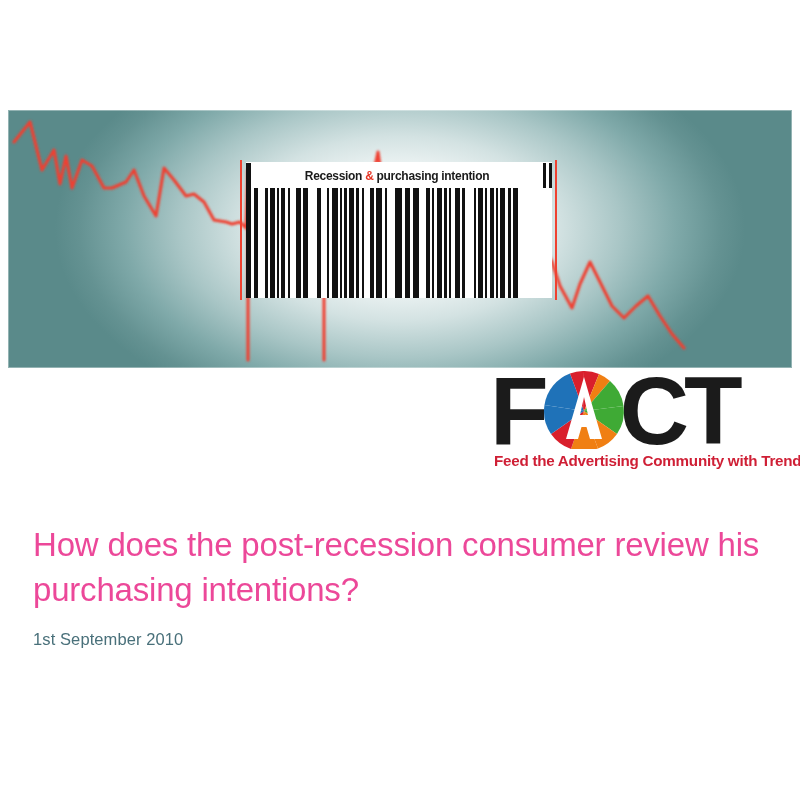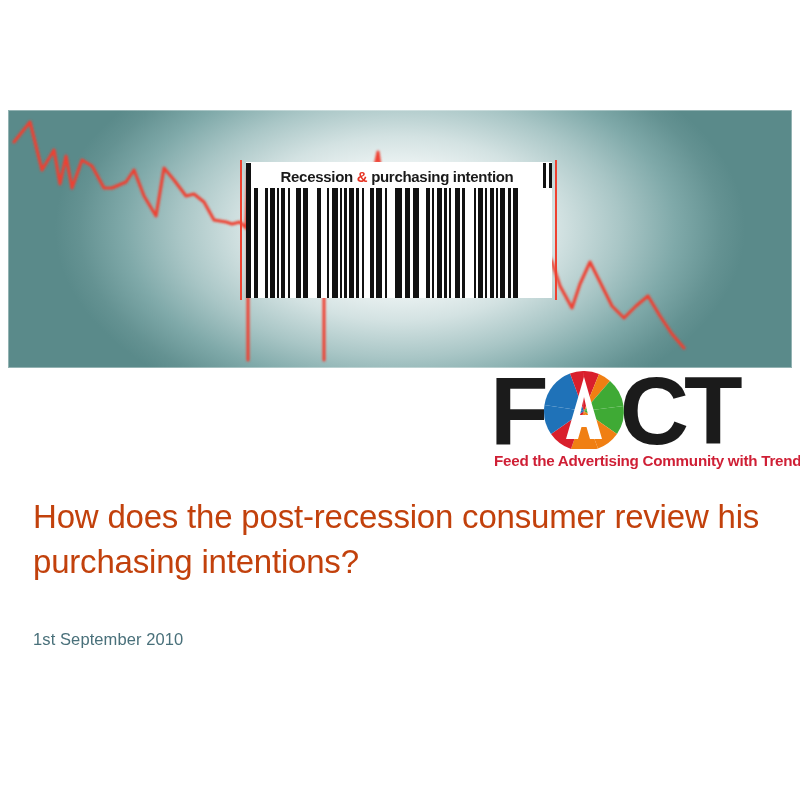--- a/index.html
+++ b/index.html
@@ -77,21 +77,21 @@
     height: 26px;
     background: #111111;
     flex: 0 0 auto;
   }
   #bc-label .endbar.thin { width: 3px; }
   #bc-label .txt {
     flex: 1 1 auto;
     text-align: center;
     font-family: "Liberation Sans", sans-serif;
     font-weight: bold;
-    font-size: 15px;
+    font-size: 12px;
     letter-spacing: -0.3px;
     color: #1a1a1a;
     white-space: nowrap;
     padding: 0 3px;
   }
   #bc-label .amp { color: #e63323; }
 
   #bc-bars {
     position: absolute;
     left: 6px;
@@ -148,26 +148,26 @@
     font-size: 15.2px;
     letter-spacing: -0.25px;
     color: #cf1f35;
     white-space: nowrap;
   }
 
   
   #title {
     position: absolute;
     left: 33px;
-    top: 495px;
+    top: 523px;
     width: 730px;
     font-family: "Liberation Sans", sans-serif;
     font-size: 33px;
     line-height: 1.36;
-    color: #c2410c;
+    color: #ec4899;
     letter-spacing: -0.2px;
   }
   #date {
     position: absolute;
     left: 33px;
     top: 630px;
     font-family: "Liberation Sans", sans-serif;
     font-size: 16.5px;
     color: #49707a;
     letter-spacing: 0.1px;

